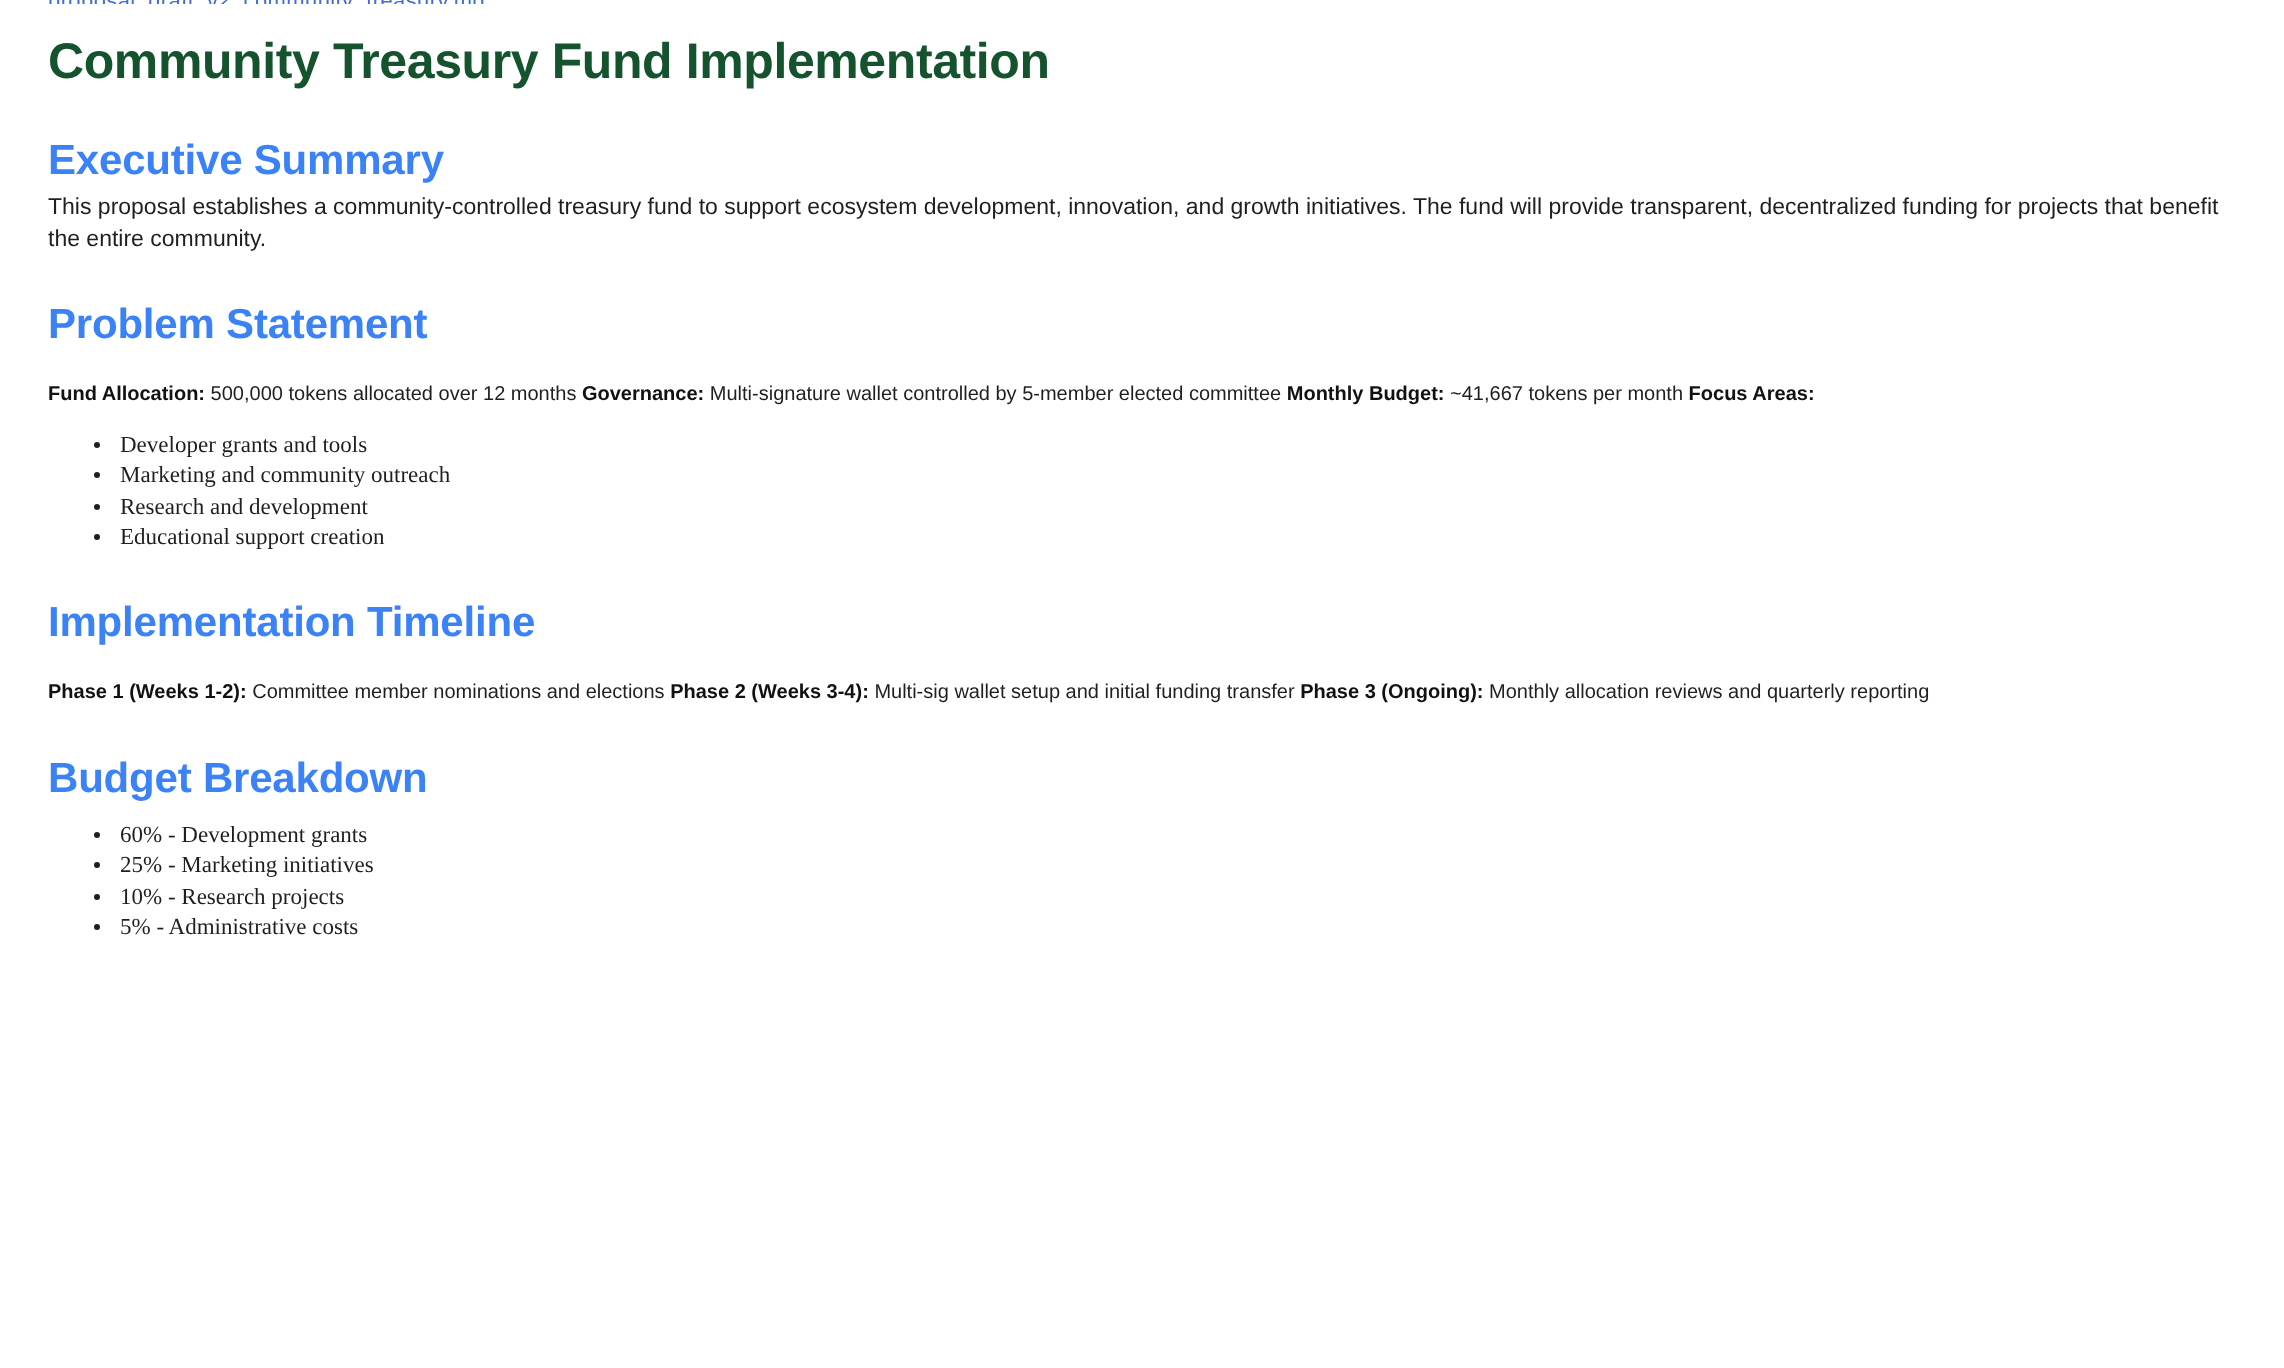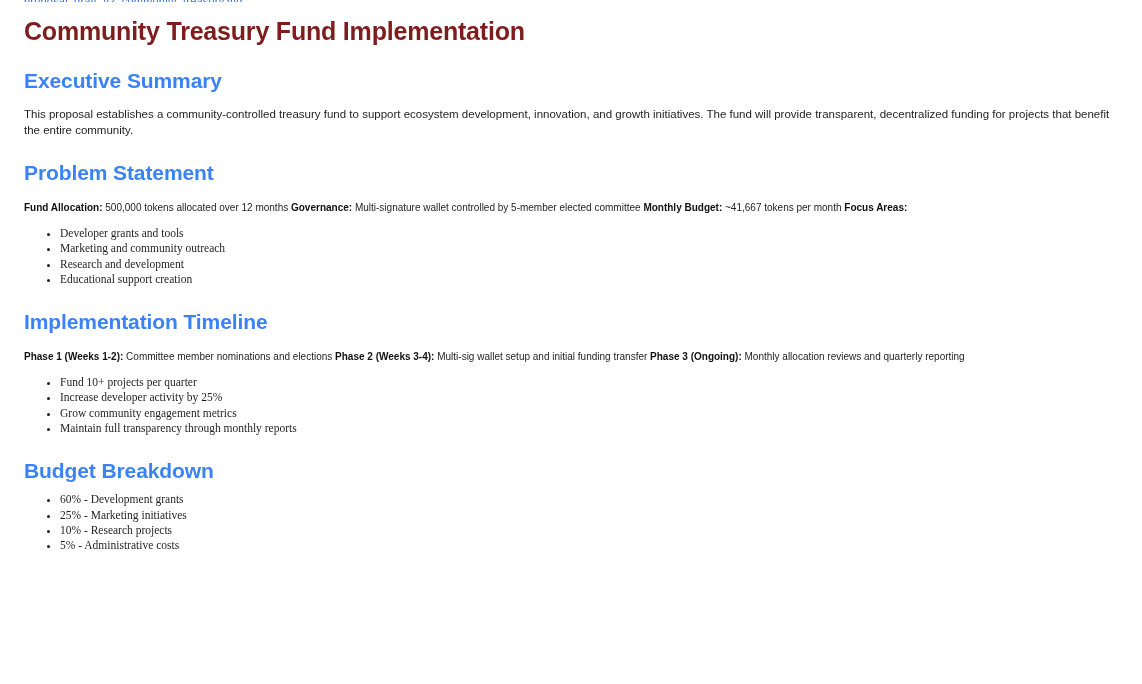--- a/index.html
+++ b/index.html
@@ -27,34 +27,34 @@
     margin-top: -6px;
     white-space: nowrap;
     letter-spacing: 0.2px;
   }
   h1.doc-title {
     font-size: 25px;
     line-height: 30px;
     font-weight: bold;
     margin: 14px 0 0 0;
     letter-spacing: -0.2px;
-    color: #7f1d1d;
+    color: #14532d;
   }
   h2.section-title {
     font-size: 21px;
     line-height: 22px;
     font-weight: bold;
     margin: 24px 0 0 0;
     letter-spacing: -0.1px;
     color: #3b82f6;
   }
   p.body-text {
     font-size: 11.5px;
     line-height: 16px;
-    margin: 14px 0 0 0;
+    margin: 4px 0 0 0;
     color: #1f1f1f;
   }
   p.kv-line {
     font-size: 10px;
     line-height: 16px;
     margin: 16px 0 0 0;
     color: #1f1f1f;
   }
   .kv-line b {
     font-weight: bold;
@@ -107,26 +107,20 @@
   <h2 class="section-title">Implementation Timeline</h2>
   <p class="kv-line">
     <b>Phase 1 (Weeks 1-2):</b>
     <span>Committee member nominations and elections</span>
     <b>Phase 2 (Weeks 3-4):</b>
     <span>Multi-sig wallet setup and initial funding transfer</span>
     <b>Phase 3 (Ongoing):</b>
     <span>Monthly allocation reviews and quarterly reporting</span>
   </p>
 
-  <ul class="bullets">
-    <li>Fund 10+ projects per quarter</li>
-    <li>Increase developer activity by 25%</li>
-    <li>Grow community engagement metrics</li>
-    <li>Maintain full transparency through monthly reports</li>
-  </ul>
 
   <h2 class="section-title">Budget Breakdown</h2>
   <ul class="bullets">
     <li>60% - Development grants</li>
     <li>25% - Marketing initiatives</li>
     <li>10% - Research projects</li>
     <li>5% - Administrative costs</li>
   </ul>
 
 </div>

